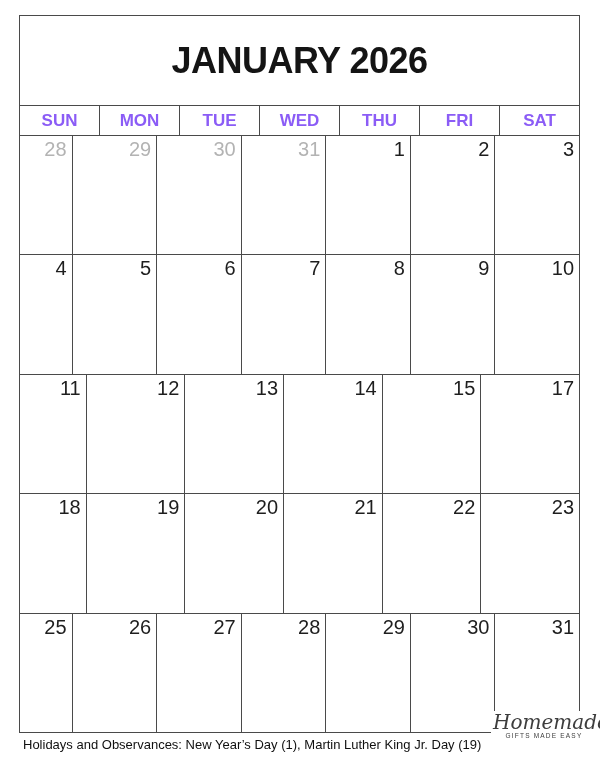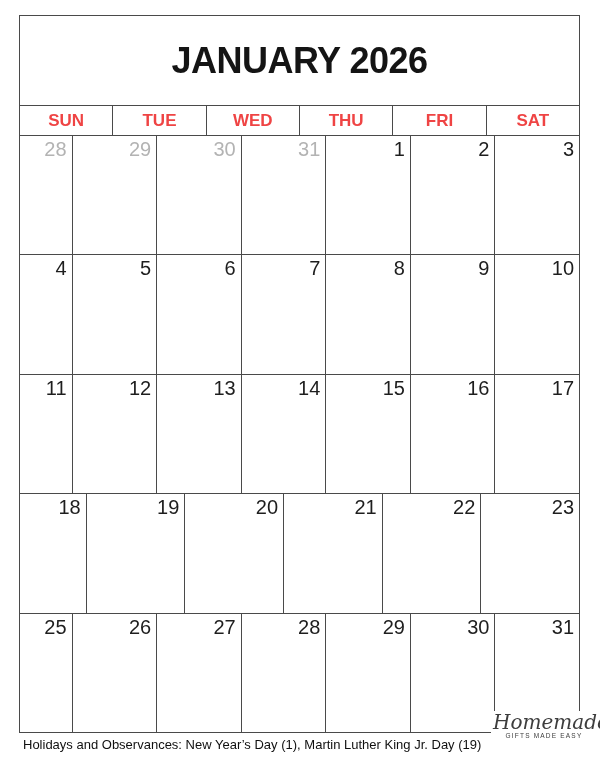--- a/index.html
+++ b/index.html
@@ -45,21 +45,21 @@
     border-bottom:1px solid var(--grid);
     display:flex;
   }
   .weekday-row .wd{
     flex:1;
     display:flex;
     align-items:center;
     justify-content:center;
     font-size:17px;
     font-weight:700;
-    color:#ef4444;
+    color:#8b5cf6;
   }
   .weekday-row .wd + .wd{border-left:1px solid var(--grid);}
   .weeks{
     flex:1;
     display:flex;
     flex-direction:column;
   }
   .week-row{
     flex:1;
     display:flex;
@@ -114,20 +114,21 @@
 </style>
 </head>
 <body>
 
 <div class="calendar">
   <div class="title-box">
     <h1>JANUARY 2026</h1>
   </div>
   <div class="weekday-row">
     <div class="wd">SUN</div>
+    <div class="wd">MON</div>
     <div class="wd">TUE</div>
     <div class="wd">WED</div>
     <div class="wd">THU</div>
     <div class="wd">FRI</div>
     <div class="wd">SAT</div>
   </div>
   <div class="weeks" id="weeks">
       <div class="week-row">
         <div class="cell muted">
           <span class="num">28</span>
@@ -184,23 +185,20 @@
         <div class="cell">
           <span class="num">13</span>
         </div>
         <div class="cell">
           <span class="num">14</span>
         </div>
         <div class="cell">
           <span class="num">15</span>
         </div>
         <div class="cell">
-          <span class="num">16</span>
-        </div>
-        <div class="cell">
           <span class="num">17</span>
         </div>
       </div>
       <div class="week-row">
         <div class="cell">
           <span class="num">18</span>
         </div>
         <div class="cell">
           <span class="num">19</span>
         </div>

